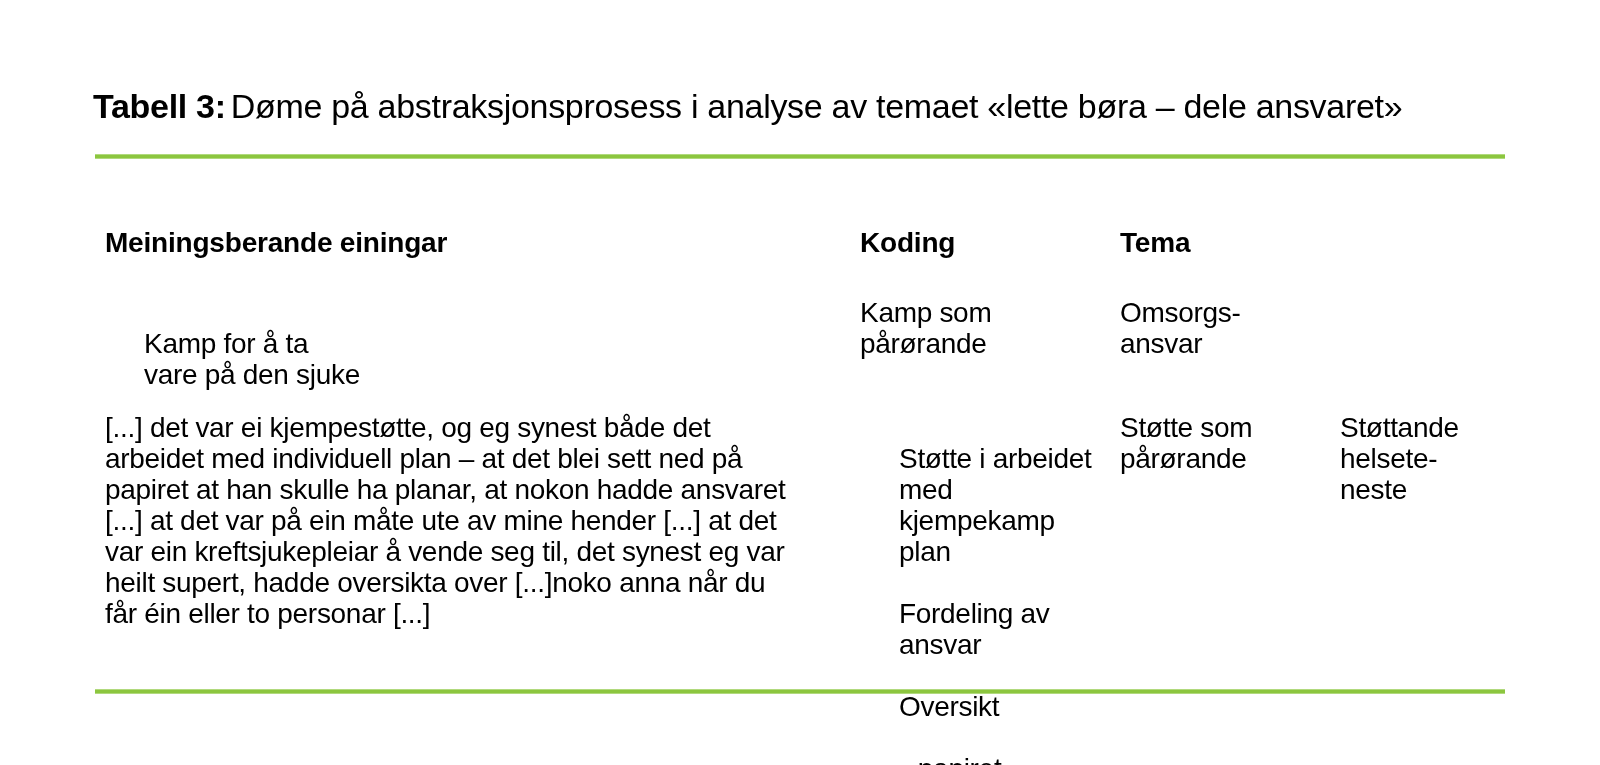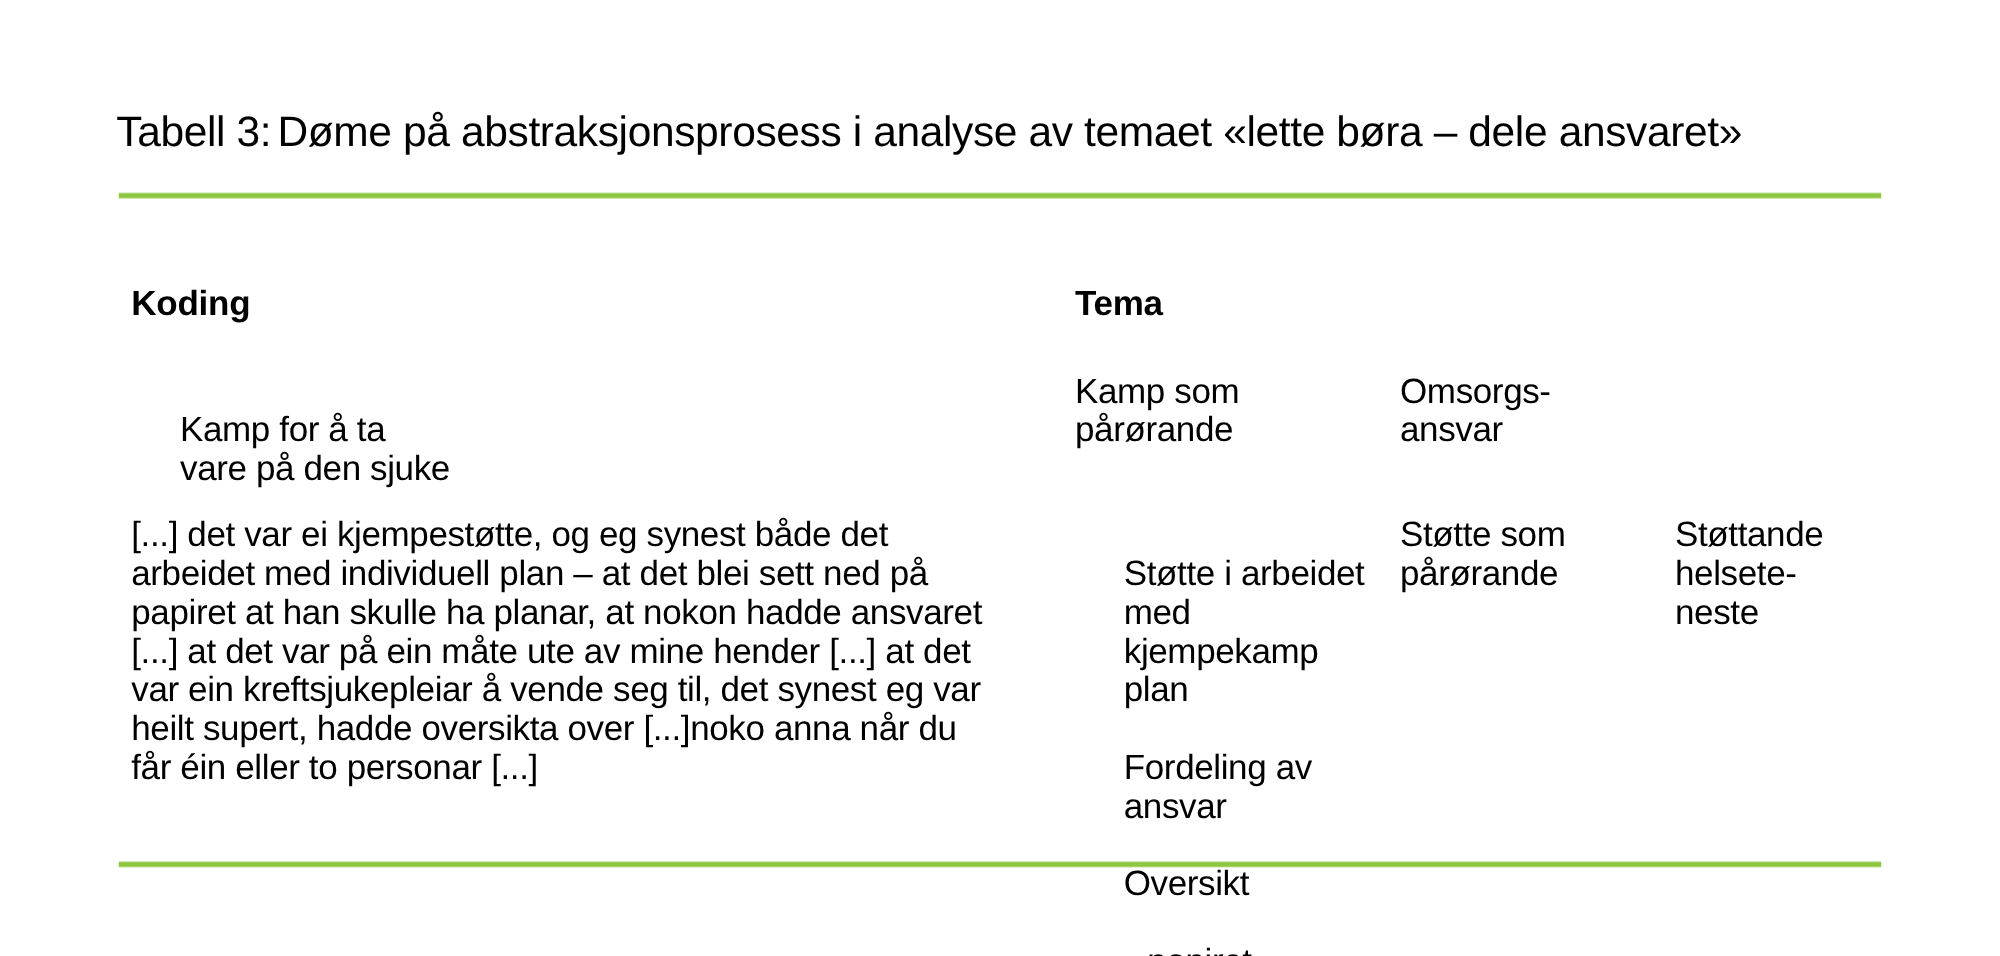--- a/index.html
+++ b/index.html
@@ -17,21 +17,21 @@
   }
   .caption {
     position: absolute;
     left: 93px;
     top: 86px;
     font-size: 34px;
     line-height: 40px;
     letter-spacing: -0.3px;
     white-space: nowrap;
   }
-  .caption .cap-label { font-weight: 400; text-align: right; }
+  .caption .cap-label { font-weight: 700; text-align: right; }
   .caption .cap-text { margin-left: 5px; }
 
   .rule {
     position: absolute;
     left: 95px;
     width: 1410px;
     height: 5px;
     background: #8cc63f; 
   }
   .rule-top { top: 154px; }
@@ -75,20 +75,21 @@
 
 <div>
 
   <div class="caption">
     <span class="cap-label">Tabell 3:</span><span class="cap-text">Døme på abstraksjonsprosess i analyse av temaet «lette børa – dele ansvaret»</span>
   </div>
 
   <div class="rule rule-top" style="background: linear-gradient(rgb(195, 227, 156), rgb(140, 198, 63) 30%, rgb(140, 198, 63) 70%, rgb(195, 227, 156));"></div>
 
   <div class="trow thead">
+    <div class="cell">Meiningsberande einingar</div>
     <div class="cell">Koding</div>
     <div class="cell">Tema</div>
   </div>
 
   <div class="trow body-row row1">
     <div class="cell">
       <div class="cond-item">Kamp for å ta
 vare på den sjuke</div>
     </div>
     <div class="cell">Kamp som

